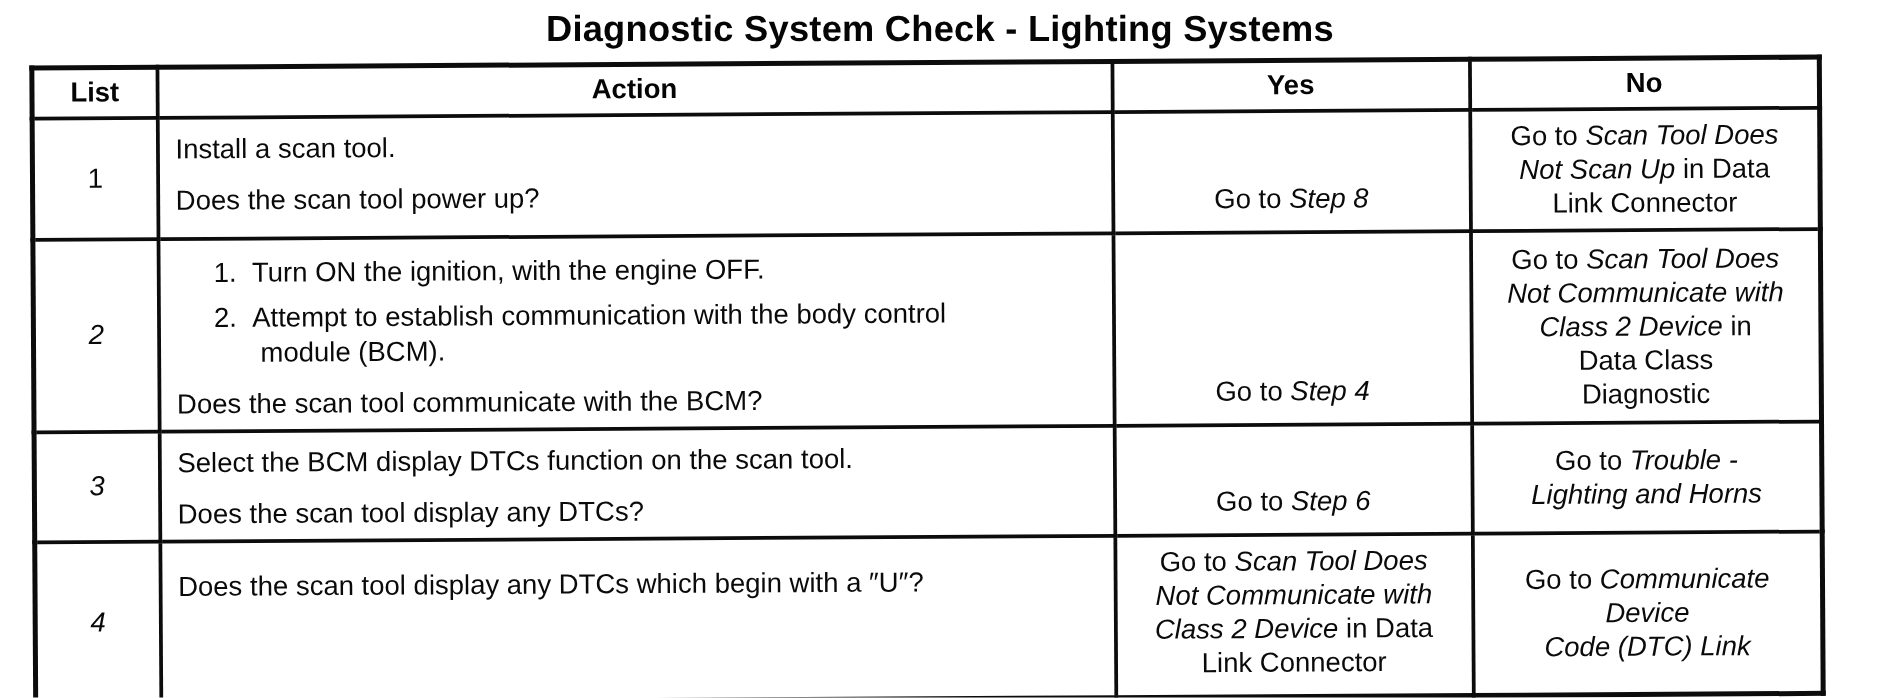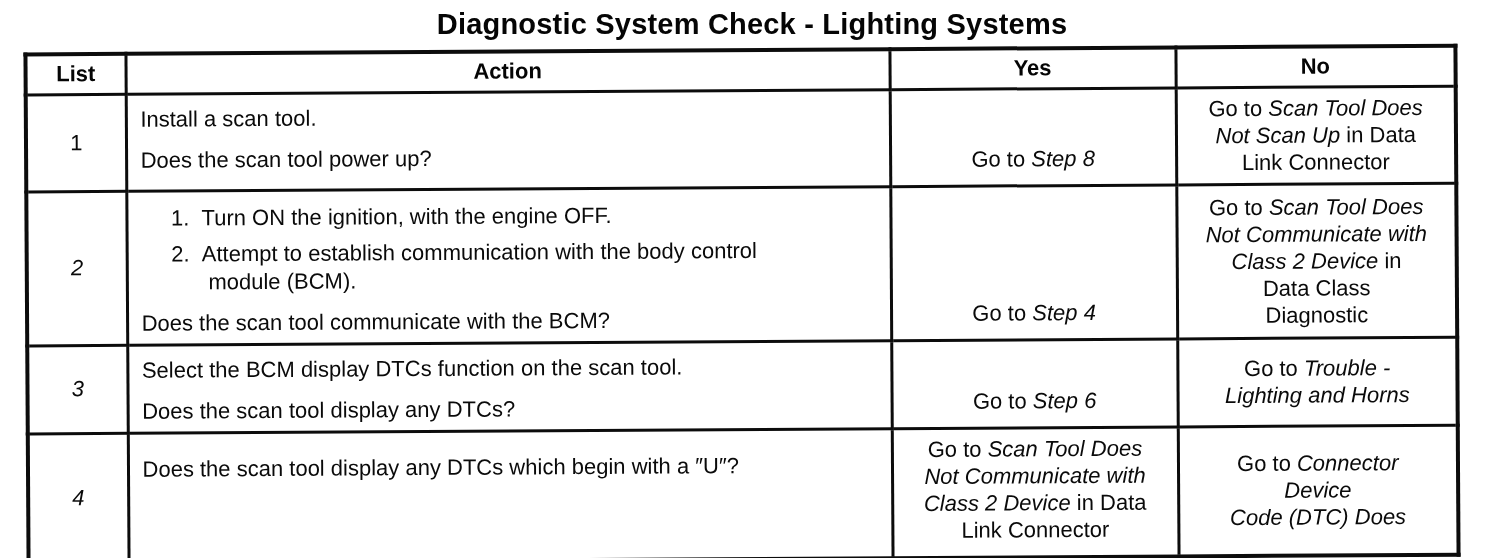--- a/index.html
+++ b/index.html
@@ -129,19 +129,19 @@
           </tr>
           <tr class="row">
             <td class="step-cell"><span class="it">4</span></td>
             <td class="action-cell">
               <div class="action-question">Does the scan tool display any DTCs which begin with a ″U″?</div>
             </td>
             <td class="yes-cell">
               <div class="goto"><span>Go to </span><span class="it">Scan Tool Does</span><br><span class="it">Not Communicate with</span><br><span class="it">Class 2 Device</span><span> in Data</span><br><span>Link Connector</span></div>
             </td>
             <td class="no-cell">
-              <div class="goto"><span>Go to </span><span class="it">Connector</span><br><span class="it">Device</span><br><span class="it">Code (DTC) Does</span></div>
+              <div class="goto"><span>Go to </span><span class="it">Communicate</span><br><span class="it">Device</span><br><span class="it">Code (DTC) Link</span></div>
             </td>
           </tr>
         </tbody>
     </table>
   </div>
 </div>
 
 </body></html>

